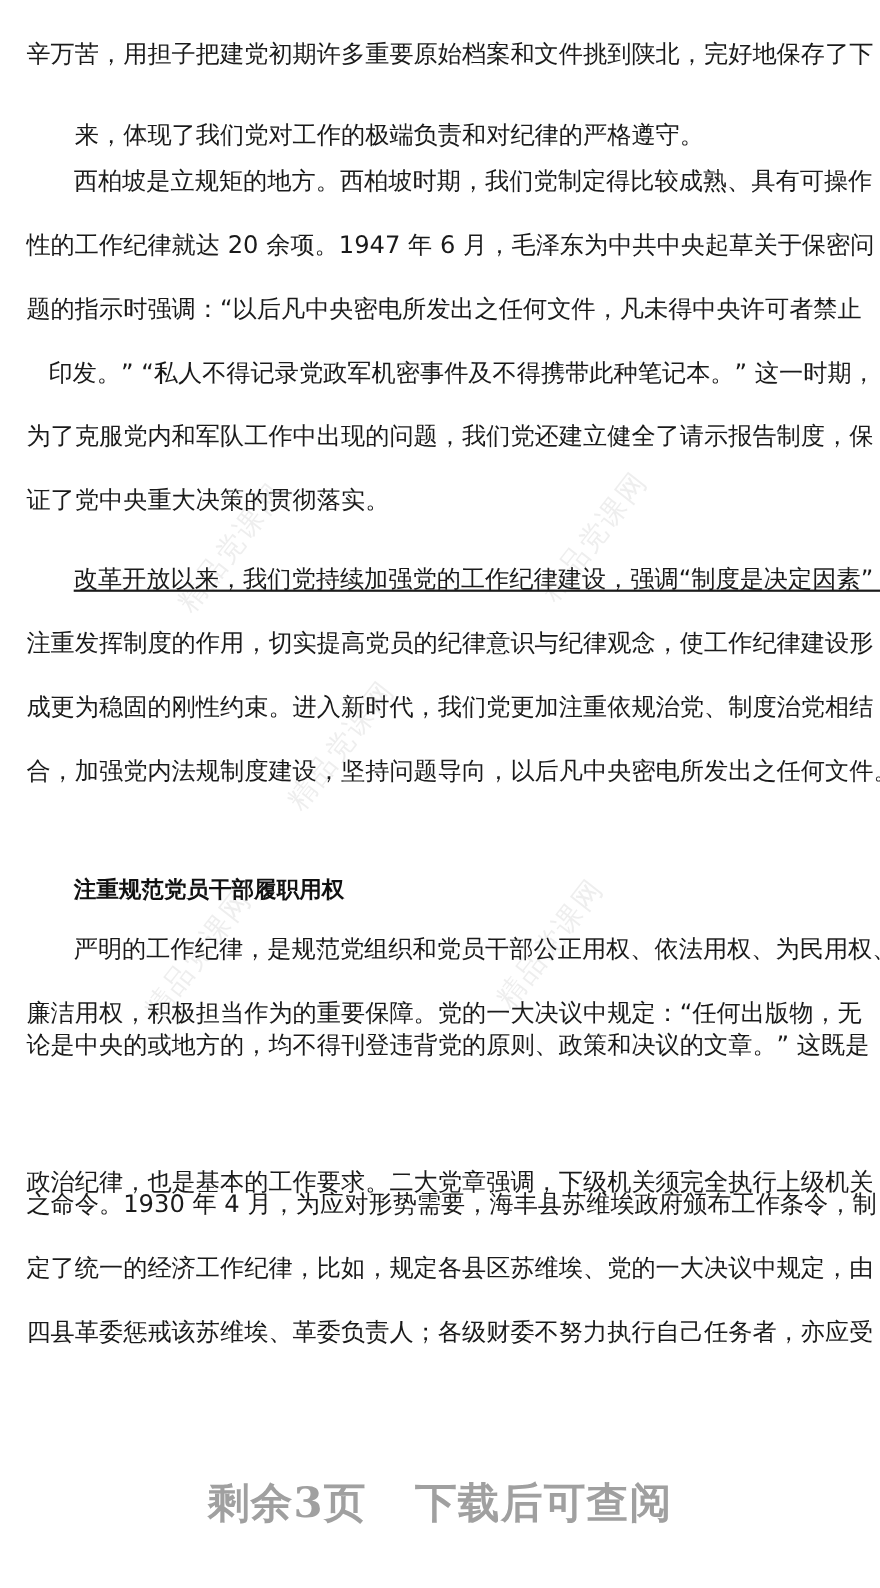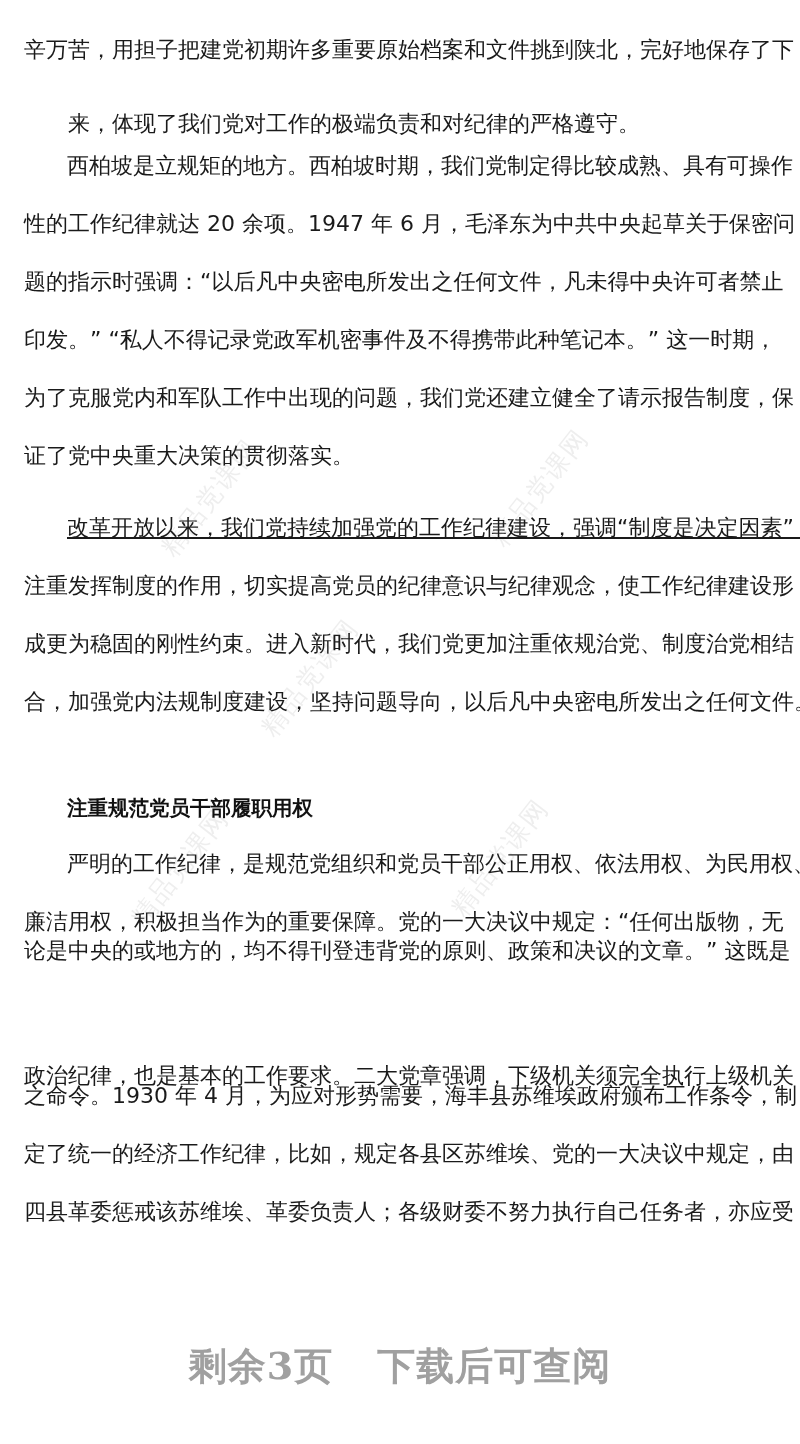--- a/index.html
+++ b/index.html
@@ -31,21 +31,21 @@
 
   <div>
     <div class="line" style="top:35px;">辛万苦，用担子把建党初期许多重要原始档案和文件挑到陕北，完好地保存了下</div>
     <div class="line last" style="top:109px;margin-left:44px;">来，体现了我们党对工作的极端负责和对纪律的严格遵守。</div>
   </div>
 
   <div>
     <div class="line indent" style="top:151px;">西柏坡是立规矩的地方。西柏坡时期，我们党制定得比较成熟、具有可操作</div>
     <div class="line" style="top:209px;">性的工作纪律就达 20 余项。1947 年 6 月，毛泽东为中共中央起草关于保密问</div>
     <div class="line" style="top:267px;">题的指示时强调：“以后凡中央密电所发出之任何文件，凡未得中央许可者禁止</div>
-    <div class="line" style="top:325px;">印发。” “私人不得记录党政军机密事件及不得携带此种笔记本。” 这一时期，</div>
+    <div class="line" style="top:325px;margin-left:20px;">印发。” “私人不得记录党政军机密事件及不得携带此种笔记本。” 这一时期，</div>
     <div class="line" style="top:383px;">为了克服党内和军队工作中出现的问题，我们党还建立健全了请示报告制度，保</div>
     <div class="line last" style="top:441px;">证了党中央重大决策的贯彻落实。</div>
   </div>
 
   <div>
     <div class="line indent" style="top:513px;text-decoration:underline;">改革开放以来，我们党持续加强党的工作纪律建设，强调“制度是决定因素”，</div>
     <div class="line" style="top:571px;">注重发挥制度的作用，切实提高党员的纪律意识与纪律观念，使工作纪律建设形</div>
     <div class="line" style="top:629px;">成更为稳固的刚性约束。进入新时代，我们党更加注重依规治党、制度治党相结</div>
     <div class="line" style="top:687px;">合，加强党内法规制度建设，坚持问题导向，以后凡中央密电所发出之任何文件。</div>
   </div>

